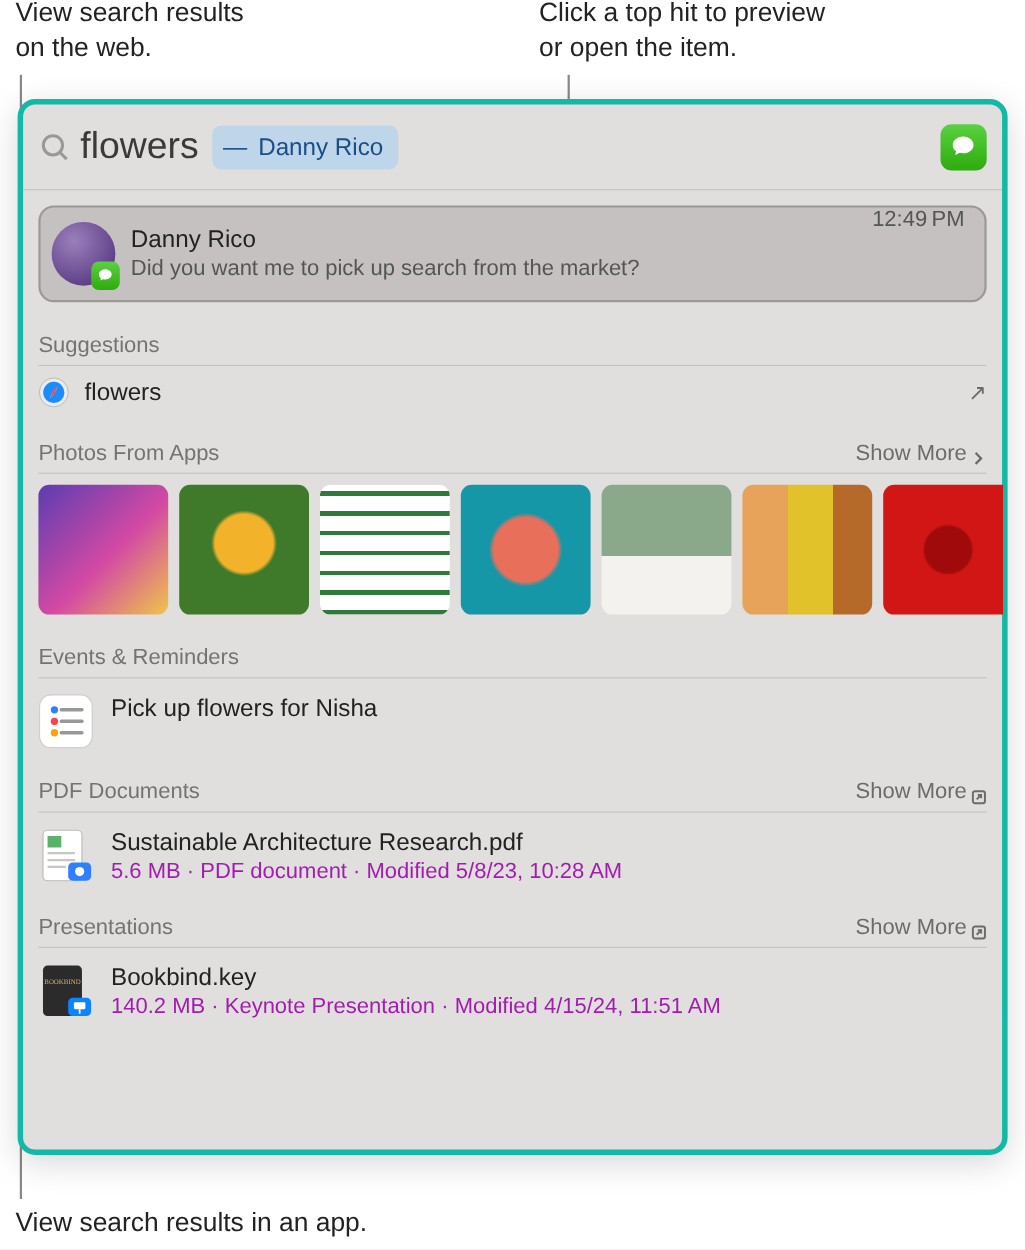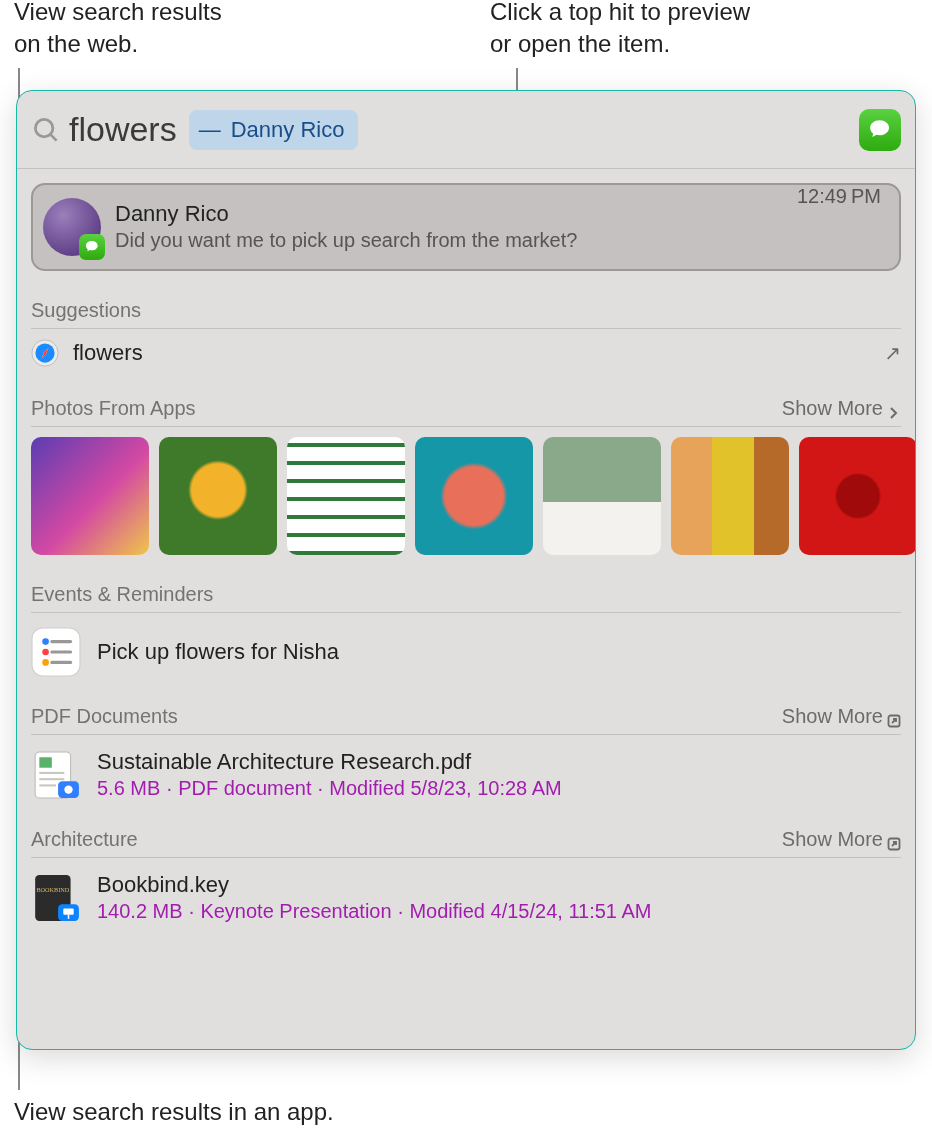--- a/index.html
+++ b/index.html
@@ -21,21 +21,21 @@
     font-weight: 400;
   }
   
   .spotlight {
     position: absolute;
     left: 16px;
     top: 90px;
     width: 900px;
     height: 960px;
     background: #e1dfde;
-    border: 1px solid #14b8a6;
+    border: 5px solid #14b8a6;
     border-radius: 16px;
     box-shadow: 0 8px 30px rgba(0,0,0,0.15);
     overflow: hidden;
   }
   .search-bar {
     display: flex;
     align-items: center;
     height: 78px;
     padding: 0 14px;
     border-bottom: 1px solid #c4c1bf;
@@ -103,21 +103,21 @@
     padding: 10px 0 2px;
   }
   .safari-icon { width: 28px; height: 28px; margin-right: 14px; }
   .suggestion-text { font-size: 22px; color: #222; flex: 1; }
   .open-arrow { color: #6b6b6b; font-size: 20px; }
 
   .photo-strip { display: flex; gap: 10px; margin-top: 10px; }
   .photo-thumb { width: 118px; height: 118px; border-radius: 10px; flex: 0 0 auto; cursor: pointer; }
 
   .event-row, .file-row {
-    display: flex; align-items: center; padding: 14px 0 0;
+    display: flex; padding: 14px 0 0;
   }
   .event-icon, .file-icon { width: 50px; height: 50px; margin-right: 16px; flex: 0 0 auto; }
   .event-text { font-size: 22px; color: #222; }
   .file-text .file-title { font-size: 22px; color: #222; }
   .file-text .file-meta { font-size: 20px; color: #a21caf; margin-top: 2px; }
 
   
   .app-icon-green {
     background: linear-gradient(#5ad141,#2eab0e);
     border-radius: 10px;
@@ -257,21 +257,21 @@
         <rect x="26" y="30" width="20" height="16" rx="4" fill="#2f7fff"></rect>
         <circle cx="36" cy="38" r="4" fill="#fff"></circle>
       </svg>
       <div class="file-text">
         <div class="file-title">Sustainable Architecture Research.pdf</div>
         <div class="file-meta">5.6 MB · PDF document · Modified 5/8/23, 10:28 AM</div>
       </div>
     </div>
 
     <div class="section-header">
-      <span class="section-title">Architecture</span>
+      <span class="section-title">Presentations</span>
       <span class="show-more">
         <span>Show More</span>
         <svg viewBox="0 0 14 14" fill="none" stroke="#6b6b6b" stroke-width="1.8">
             <rect x="1.5" y="1.5" width="11" height="11" rx="2"></rect>
             <polyline points="5,9 9,5"></polyline>
             <polyline points="6,5 9,5 9,8"></polyline>
           </svg>
       </span>
     </div>
     <div class="file-row">

